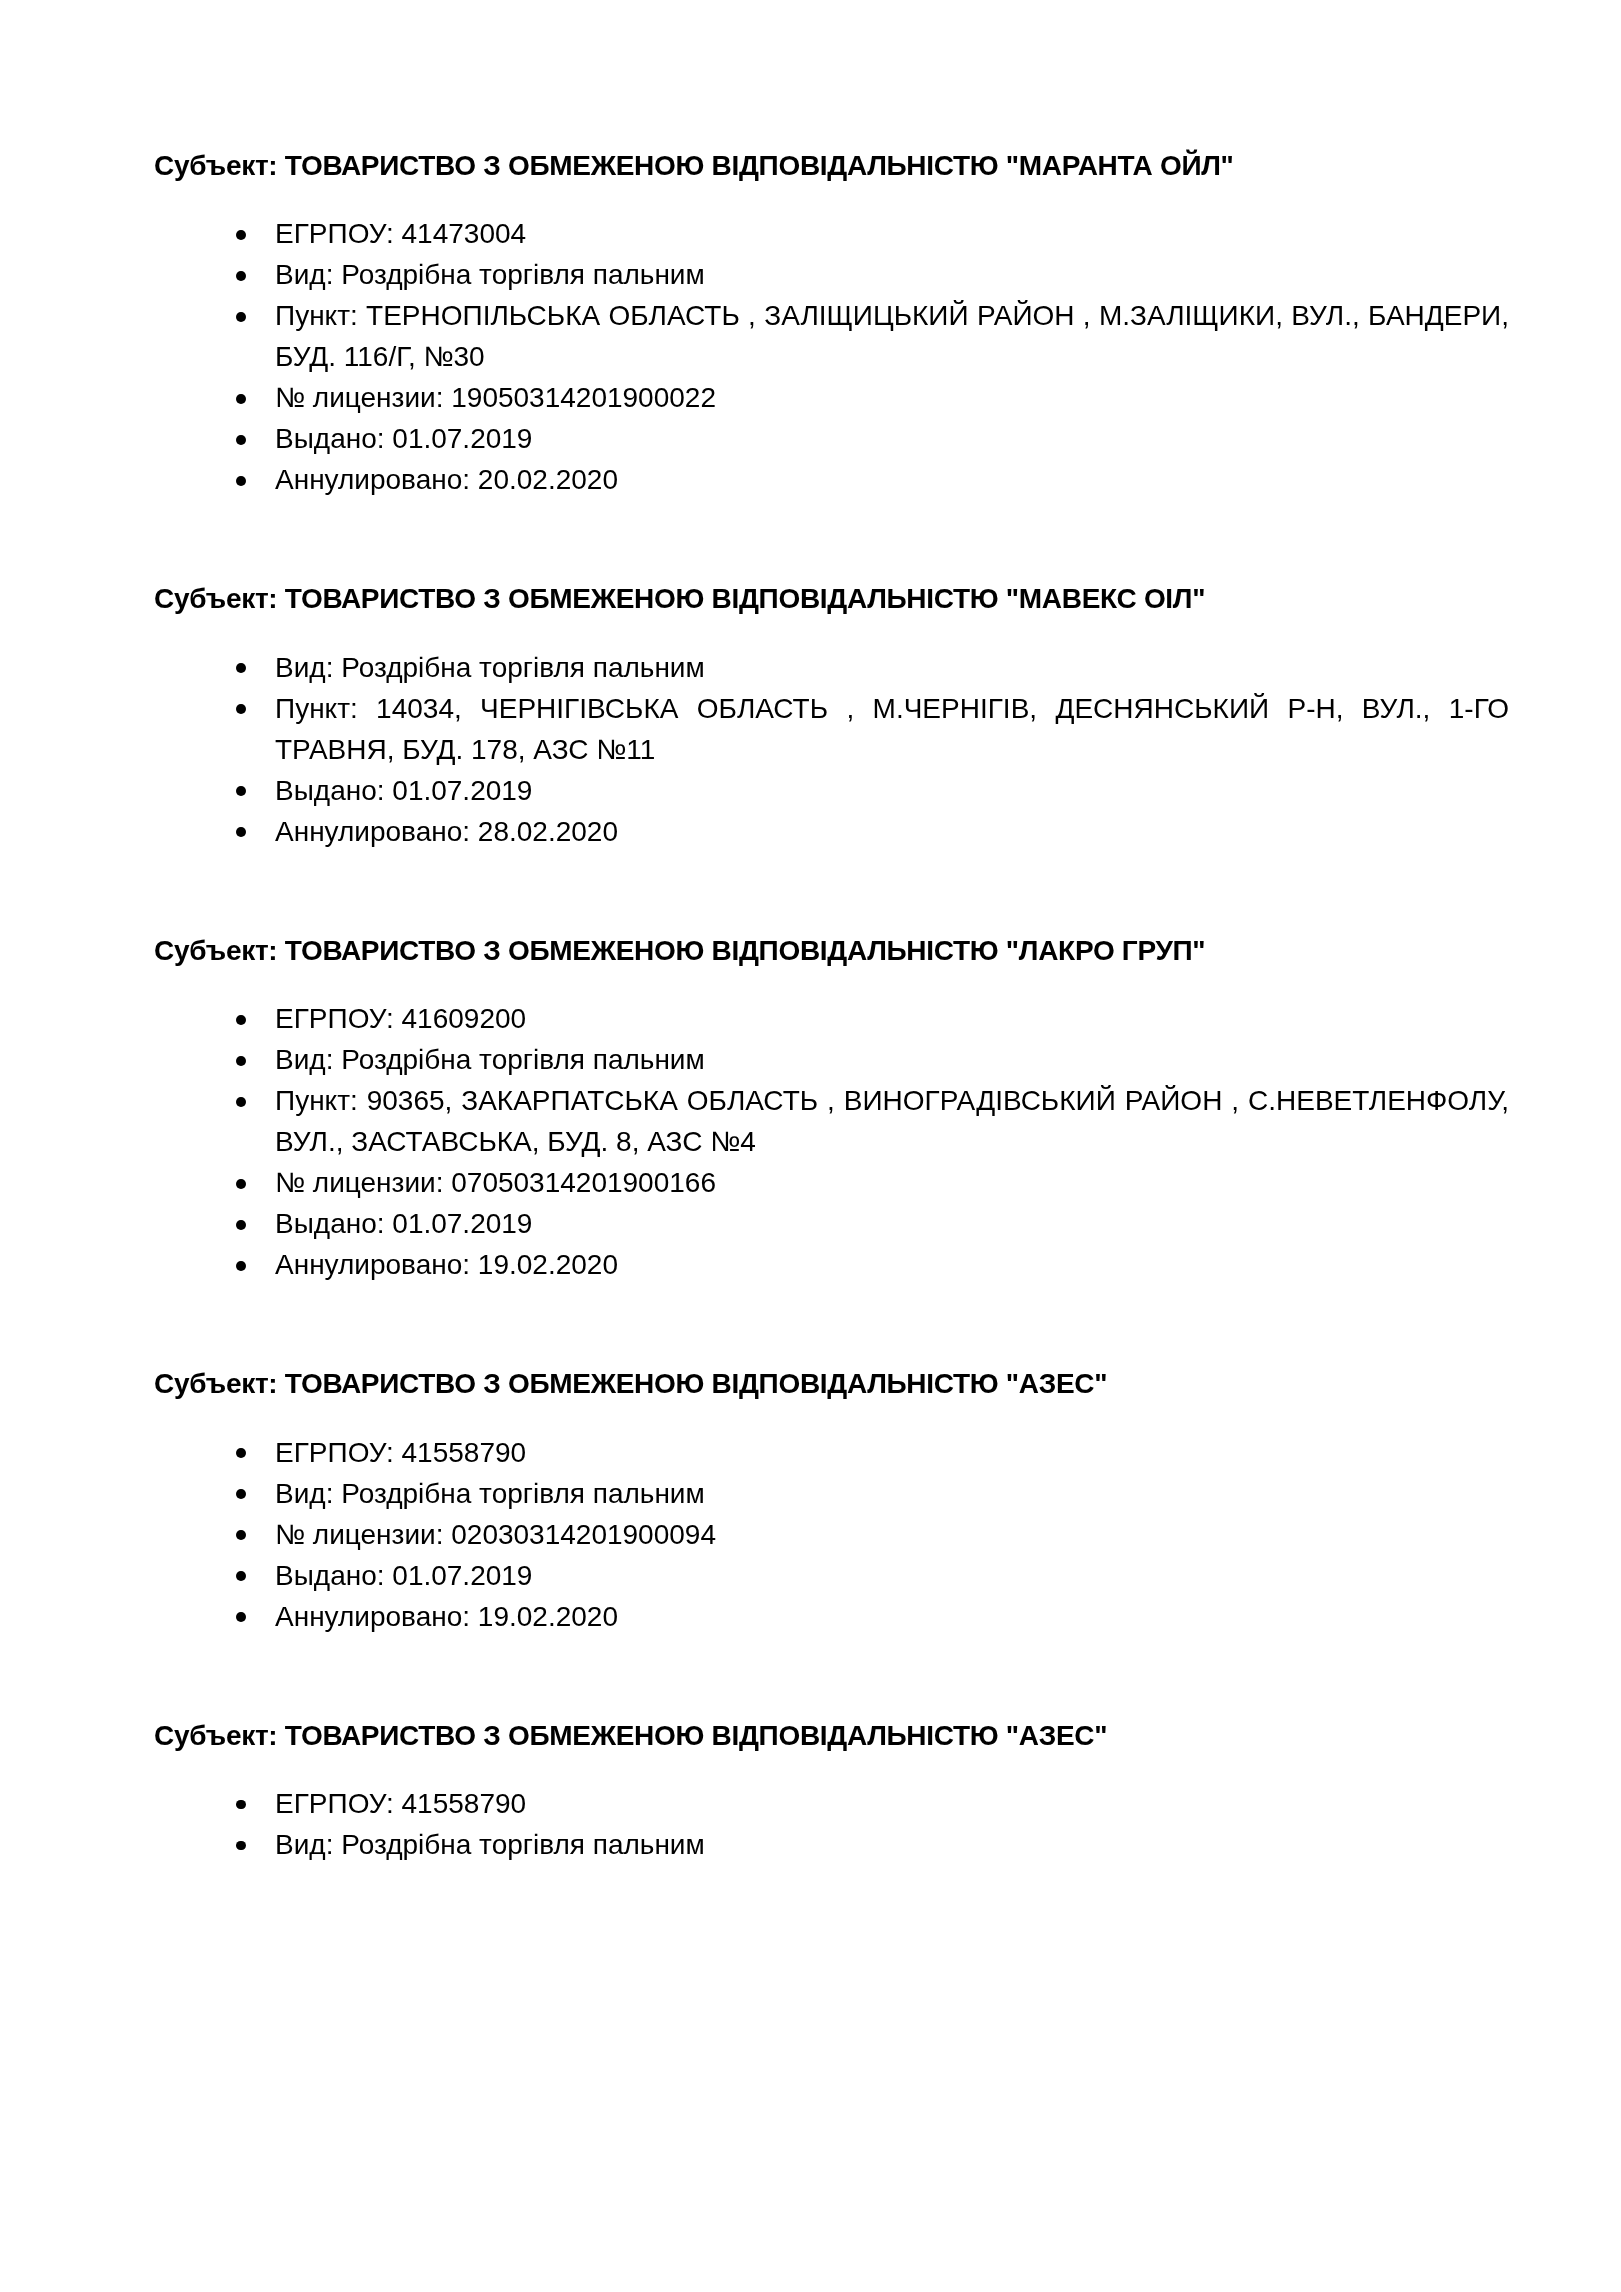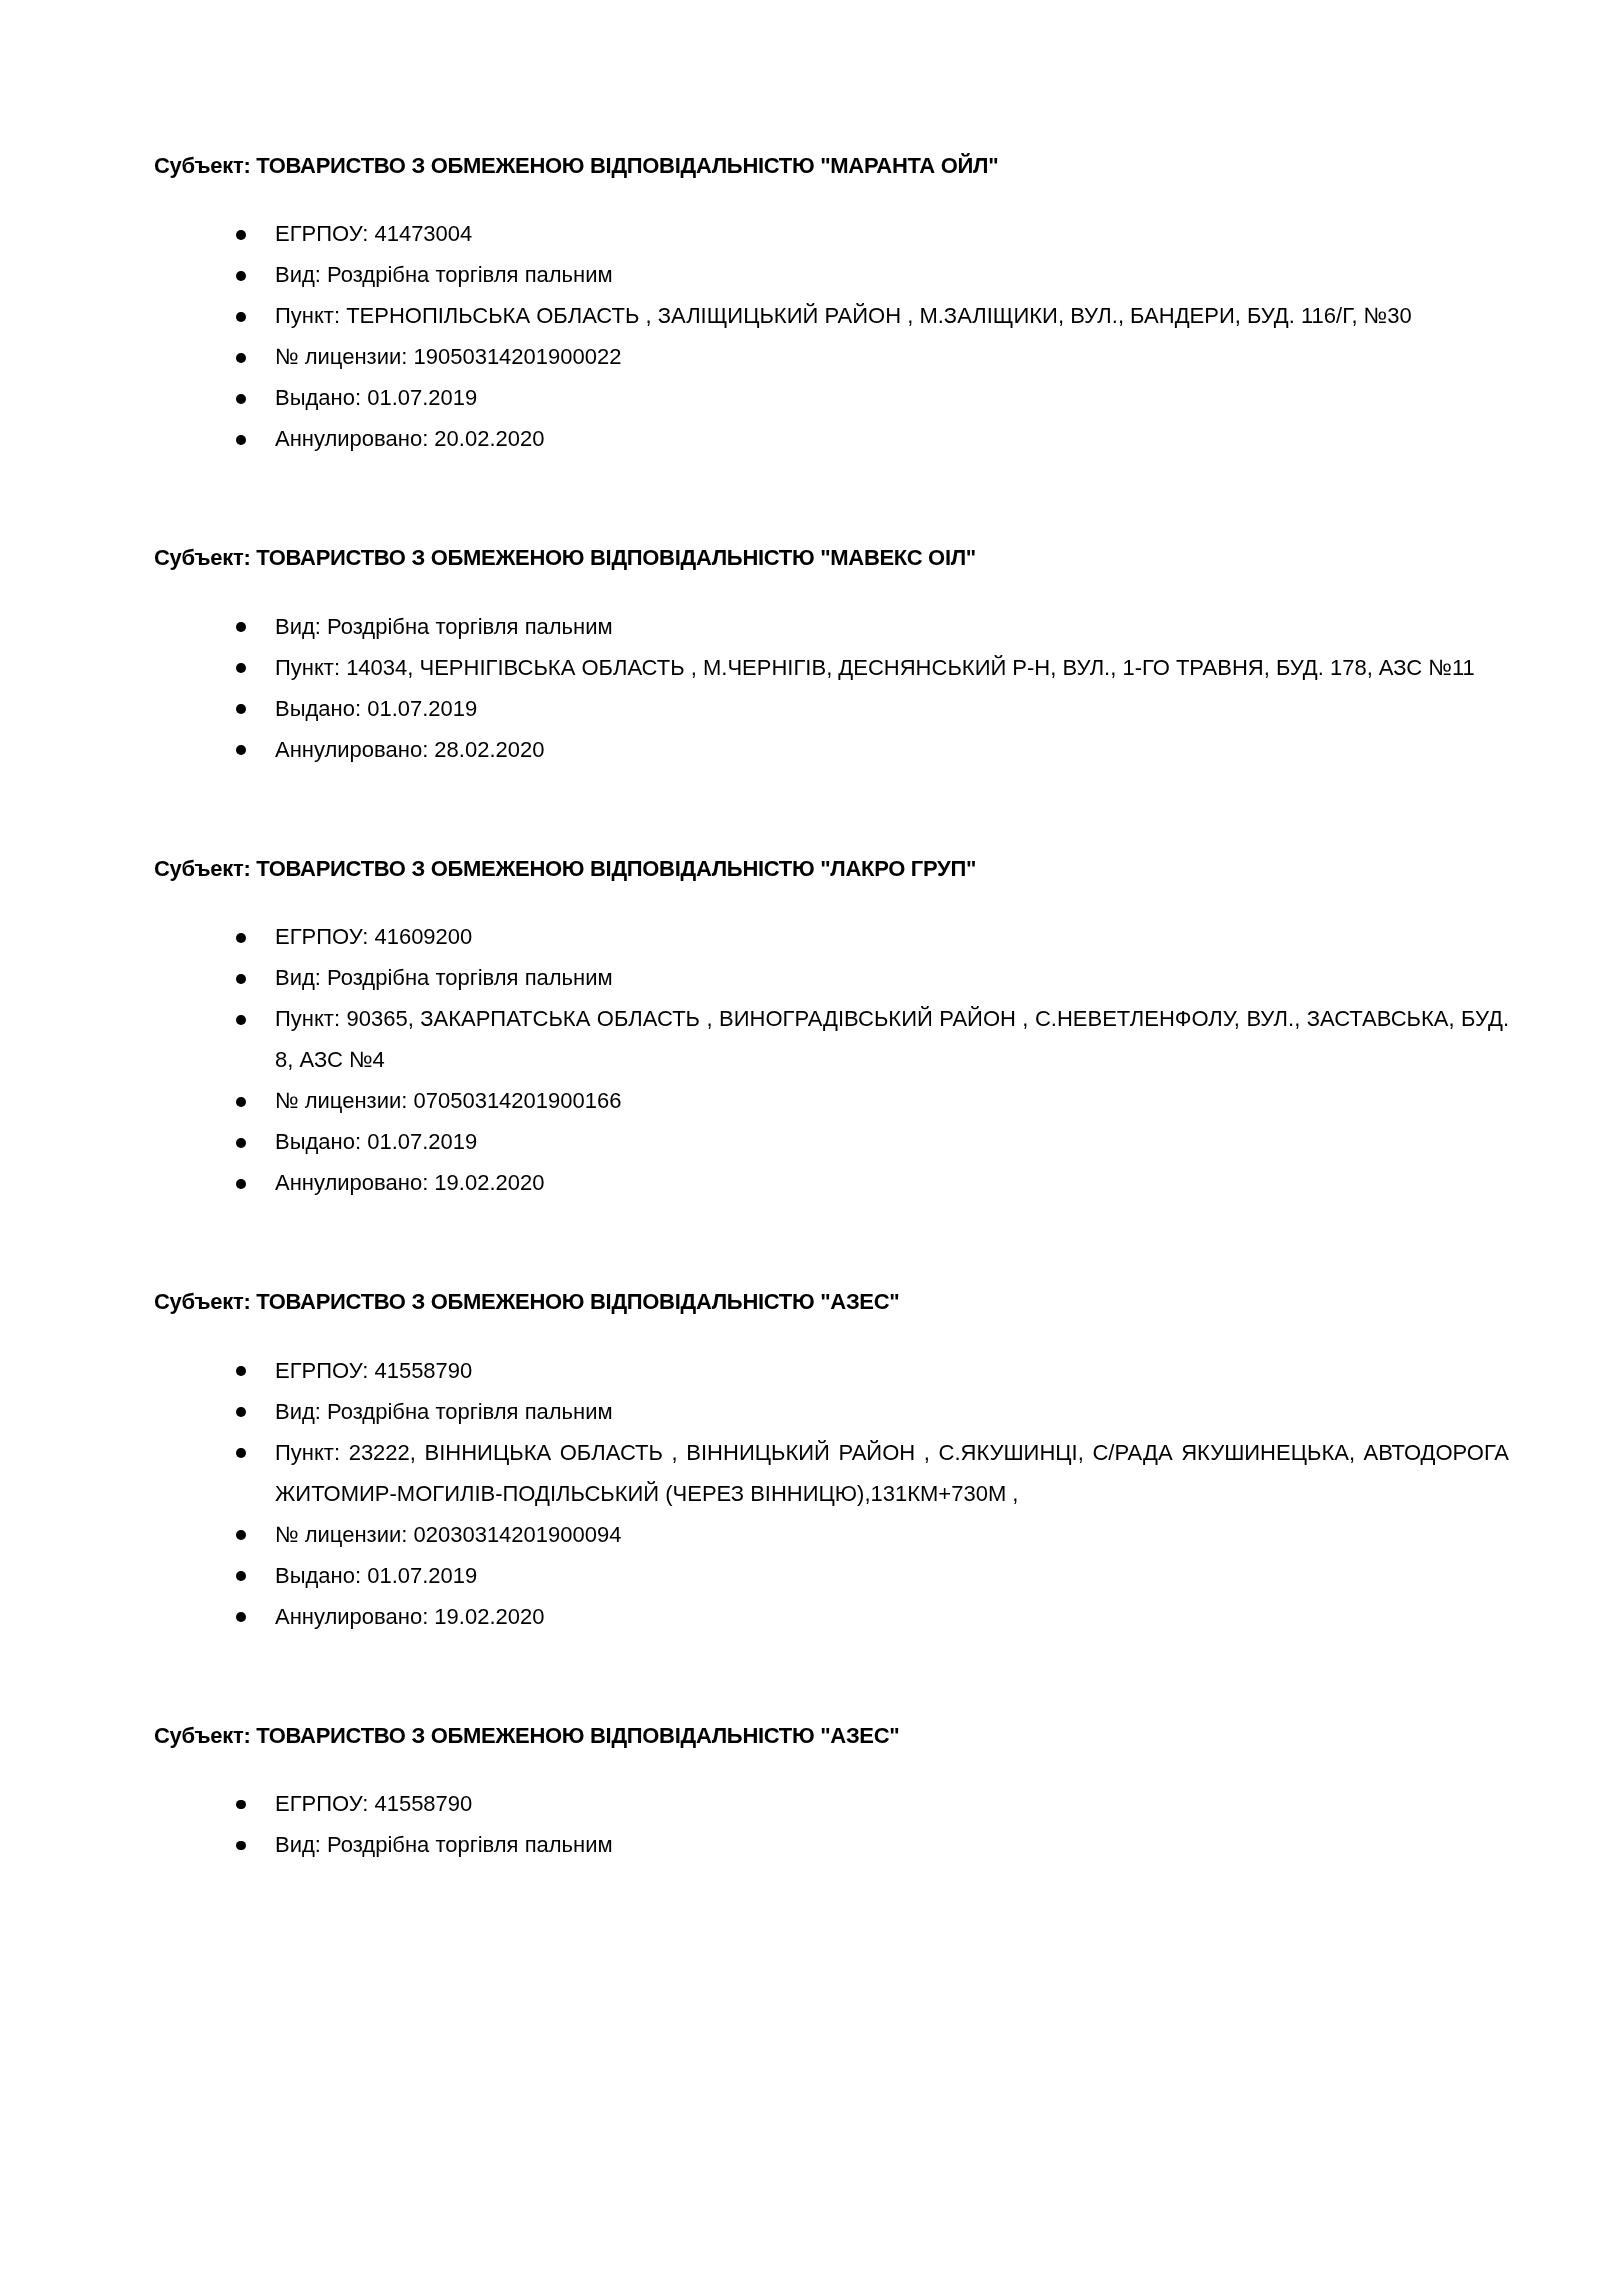--- a/index.html
+++ b/index.html
@@ -6,21 +6,21 @@
   .page {
     position: relative;
     width: 1621px;
     height: 2293px;
     margin: 0 auto;
     background: #ffffff;
     box-sizing: border-box;
     padding: 145px 112px 0 154px;
     overflow: hidden;
     font-family: "Liberation Sans", "DejaVu Sans", sans-serif;
-    font-size: 22px;
+    font-size: 28px;
     line-height: 41px;
     color: #000000;
   }
   .subject-section { margin: 0 0 78px 0; }
   .subject-heading {
     margin: 0 0 27.4px 0;
     font-weight: bold;
     letter-spacing: -0.3px;
   }
   ul.props {
@@ -81,21 +81,20 @@
       <li>Выдано: 01.07.2019</li>
       <li>Аннулировано: 19.02.2020</li>
     </ul>
   </section>
 
   <section class="subject-section">
     <p class="subject-heading">Субъект: ТОВАРИСТВО З ОБМЕЖЕНОЮ ВІДПОВІДАЛЬНІСТЮ "АЗЕС"</p>
     <ul class="props">
       <li>ЕГРПОУ: 41558790</li>
       <li>Вид: Роздрібна торгівля пальним</li>
-      <li>Пункт: 23222, ВІННИЦЬКА ОБЛАСТЬ , ВІННИЦЬКИЙ РАЙОН , С.ЯКУШИНЦІ, С/РАДА ЯКУШИНЕЦЬКА, АВТОДОРОГА ЖИТОМИР-МОГИЛІВ-ПОДІЛЬСЬКИЙ (ЧЕРЕЗ ВІННИЦЮ),131КМ+730М ,</li>
       <li>№ лицензии: 02030314201900094</li>
       <li>Выдано: 01.07.2019</li>
       <li>Аннулировано: 19.02.2020</li>
     </ul>
   </section>
 
   <section class="subject-section">
     <p class="subject-heading">Субъект: ТОВАРИСТВО З ОБМЕЖЕНОЮ ВІДПОВІДАЛЬНІСТЮ "АЗЕС"</p>
     <ul class="props">
       <li>ЕГРПОУ: 41558790</li>

